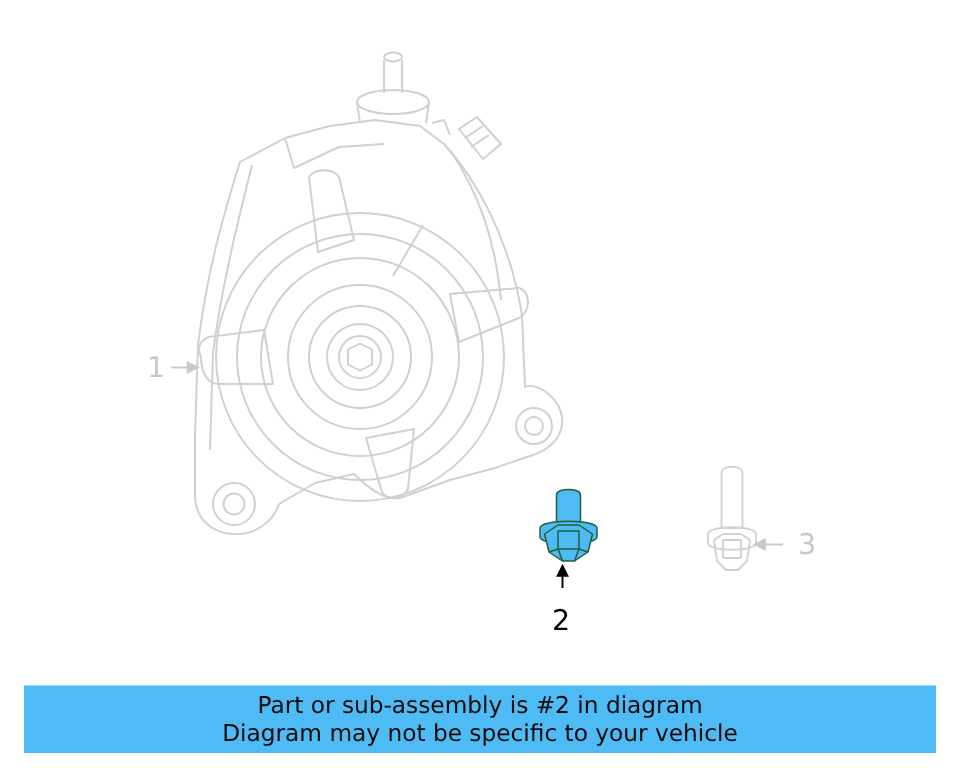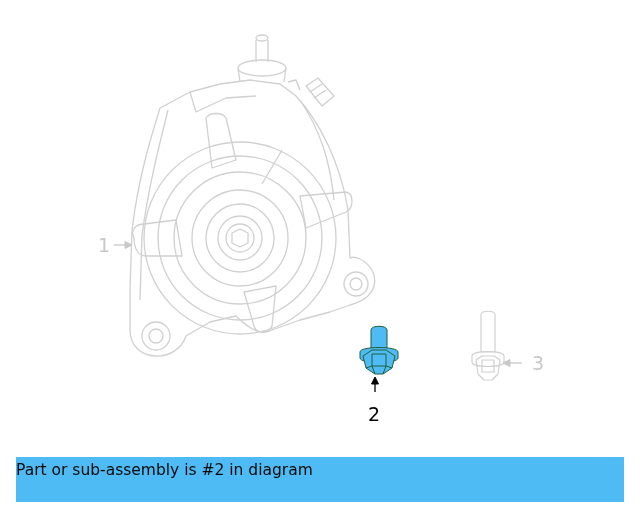--- a/index.html
+++ b/index.html
@@ -8,21 +8,21 @@
       font-family: "Liberation Sans", sans-serif;
     }
     #diagram { position: absolute; left: 0; top: 0; width: 640px; height: 512px; }
     .callout {
       position: absolute; font-family: "DejaVu Sans", sans-serif; font-size: 19px; line-height: 1;
     }
     .callout.faded { color: #c8c8c8; }
     .callout.active { color: #000000; }
     #banner {
       position: absolute; left: 16px; top: 457px; width: 608px; height: 45px;
-      background: #4fbbf5; color: #0a0a0a; 
+      background: #4fbbf5; color: #0a0a0a; text-align: center;
       font-family: "DejaVu Sans", sans-serif; font-size: 15.5px; line-height: 19px;
       padding-top: 4px; box-sizing: border-box;
     }
     #banner div { white-space: nowrap; }
   </style>
 </head>
 <body>
 
 <svg id="diagram" viewBox="0 0 640 512" xmlns="http://www.w3.org/2000/svg">
 
@@ -91,13 +91,14 @@
     <polygon points="503,363 510,359.5 510,366.5"></polygon>
   </g>
 </svg>
 
 <div class="callout faded" style="left:98px; top:236px;">1</div>
 <div class="callout active" style="left:368px; top:405px;">2</div>
 <div class="callout faded" style="left:532px; top:354px;">3</div>
 
 <div id="banner">
   <div>Part or sub-assembly is #2 in diagram</div>
+  <div>Diagram may not be specific to your vehicle</div>
 </div>
 
 </body></html>

